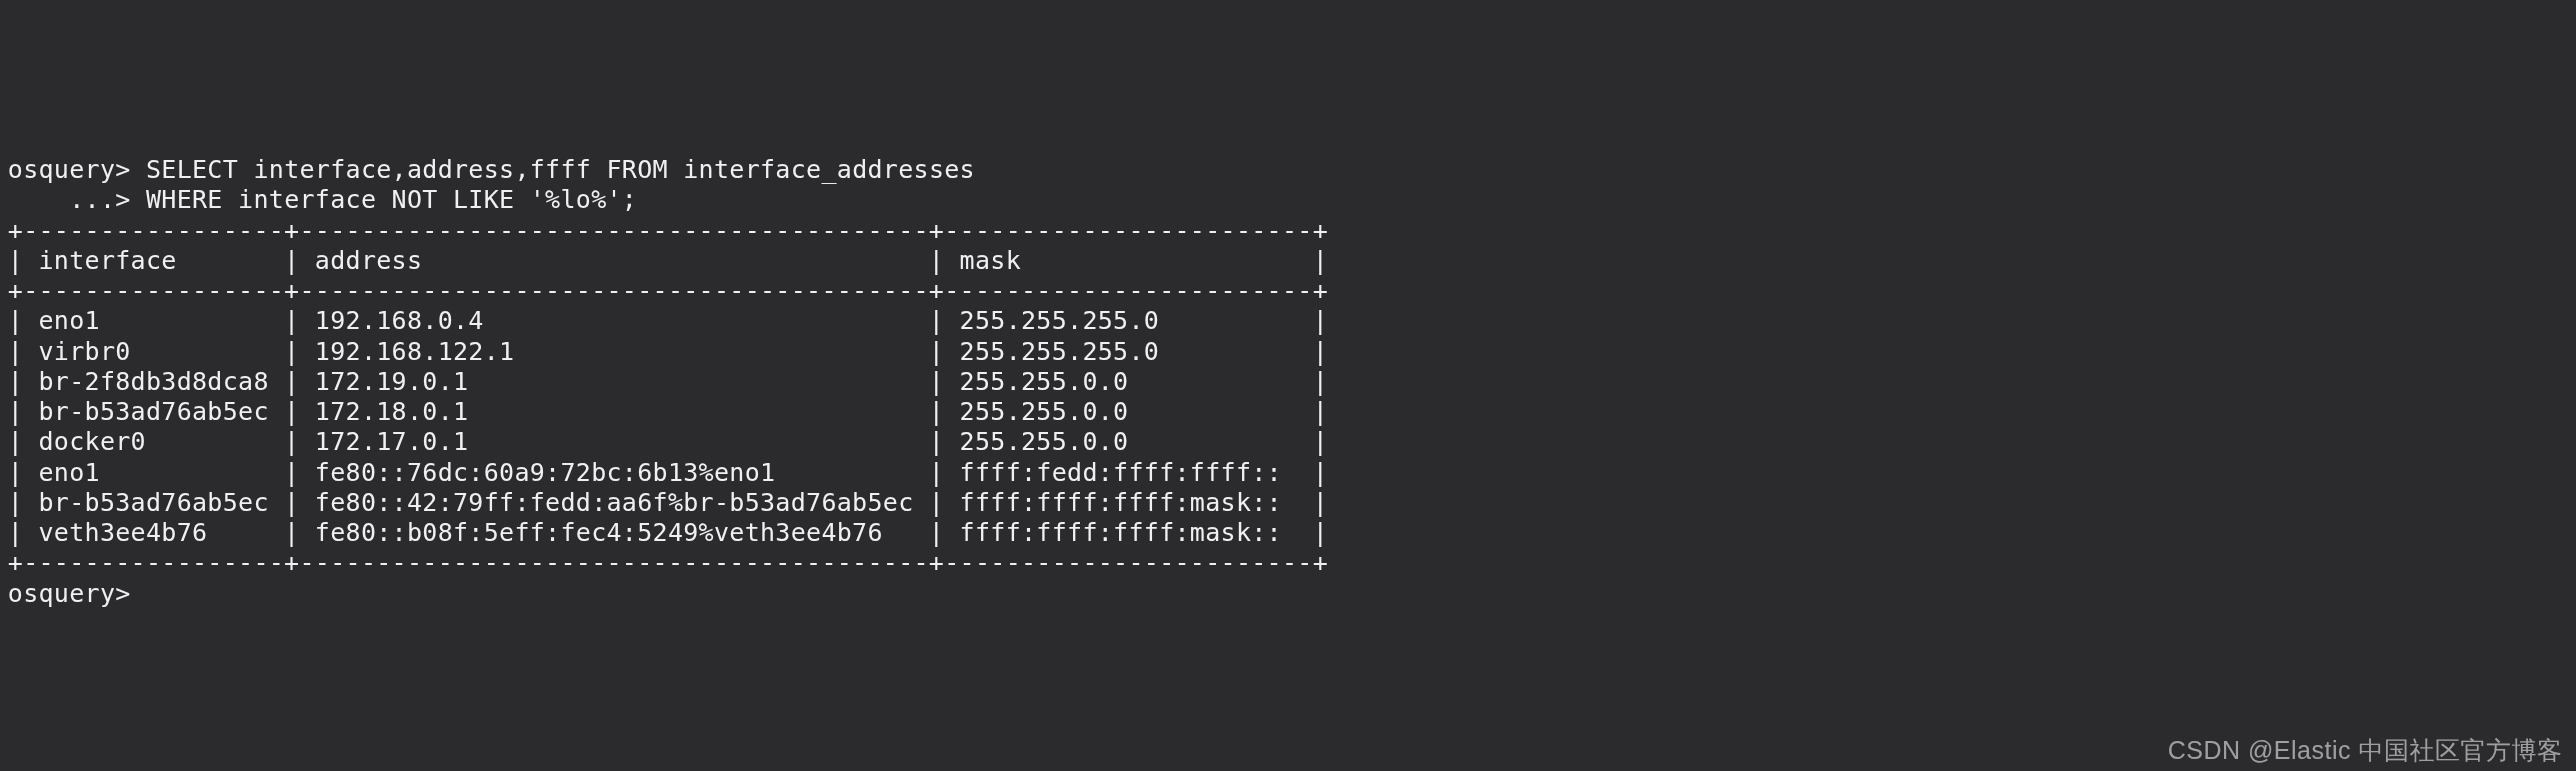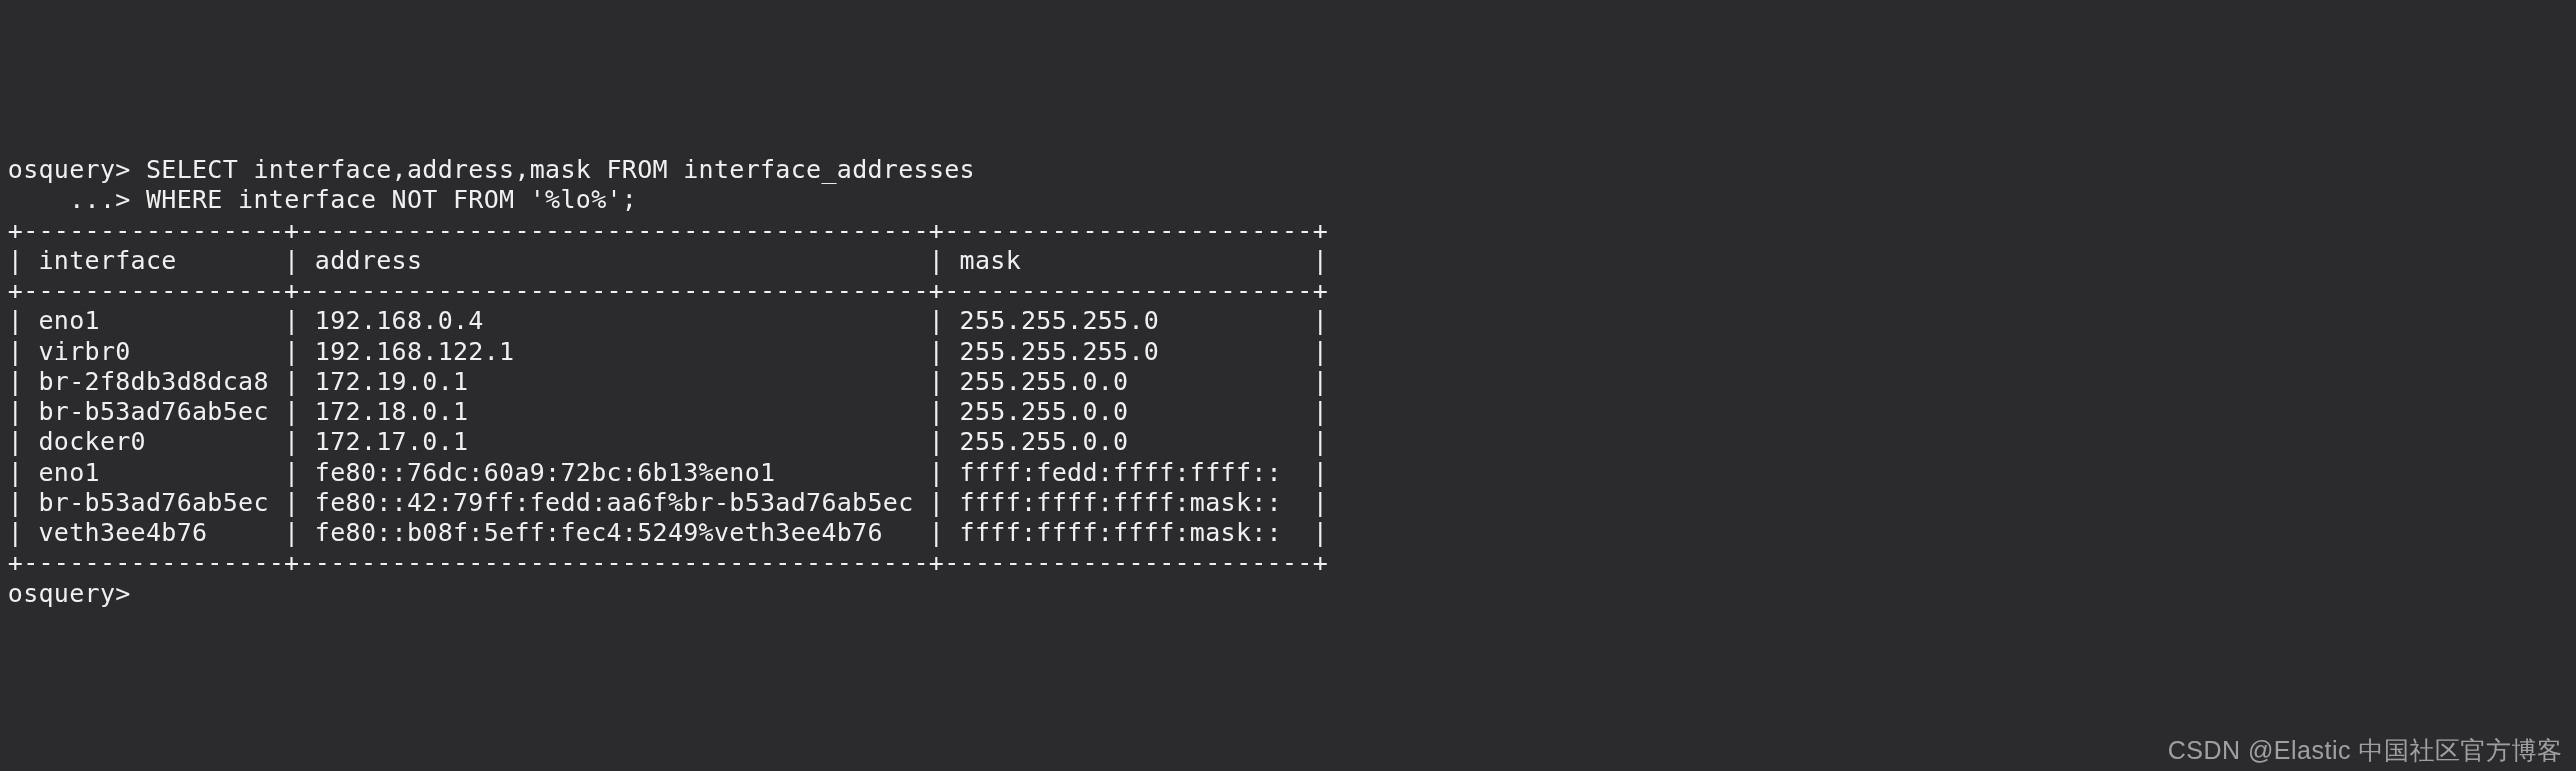--- a/index.html
+++ b/index.html
@@ -44,22 +44,22 @@
       background: #c5c5c7;
       vertical-align: -2.9px;
     }
   </style>
 </head>
 <body>
 
 
 
 <div class="terminal">
-<span class="prompt-line"><span>osquery&gt; </span><span>SELECT interface,address,mask FROM interface_addresses</span></span>
-<span class="prompt-line"><span>    ...&gt; </span><span>WHERE interface NOT FROM '%lo%';</span></span>
+<span class="prompt-line"><span>osquery&gt; </span><span>SELECT interface,address,ffff FROM interface_addresses</span></span>
+<span class="prompt-line"><span>    ...&gt; </span><span>WHERE interface NOT LIKE '%lo%';</span></span>
 <span>+-----------------+-----------------------------------------+------------------------+</span>
 <span>| interface       | address                                 | mask                   |</span>
 <span>+-----------------+-----------------------------------------+------------------------+</span>
 <span>| eno1            | 192.168.0.4                             | 255.255.255.0          |</span>
 <span>| virbr0          | 192.168.122.1                           | 255.255.255.0          |</span>
 <span>| br-2f8db3d8dca8 | 172.19.0.1                              | 255.255.0.0            |</span>
 <span>| br-b53ad76ab5ec | 172.18.0.1                              | 255.255.0.0            |</span>
 <span>| docker0         | 172.17.0.1                              | 255.255.0.0            |</span>
 <span>| eno1            | fe80::76dc:60a9:72bc:6b13%eno1          | ffff:fedd:ffff:ffff::  |</span>
 <span>| br-b53ad76ab5ec | fe80::42:79ff:fedd:aa6f%br-b53ad76ab5ec | ffff:ffff:ffff:mask::  |</span>

